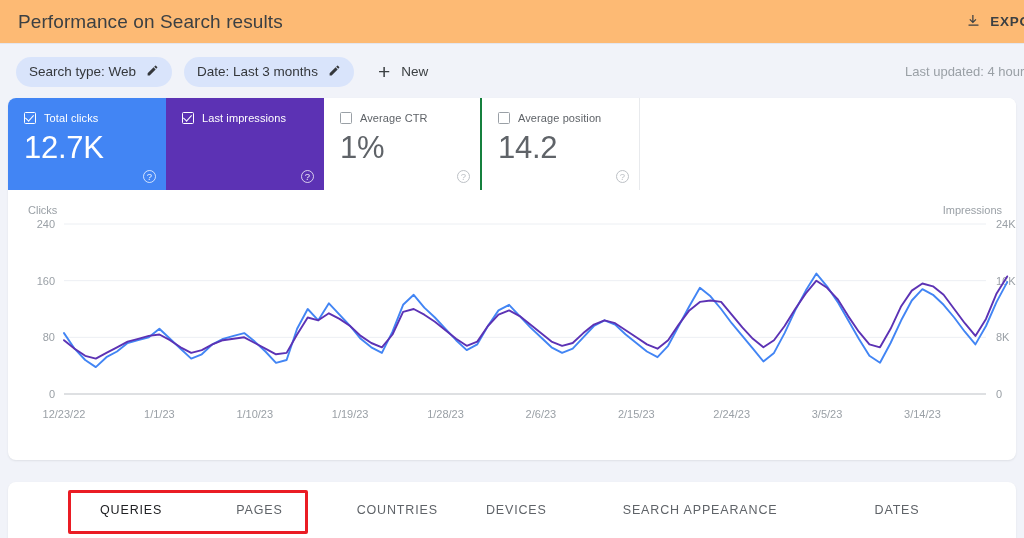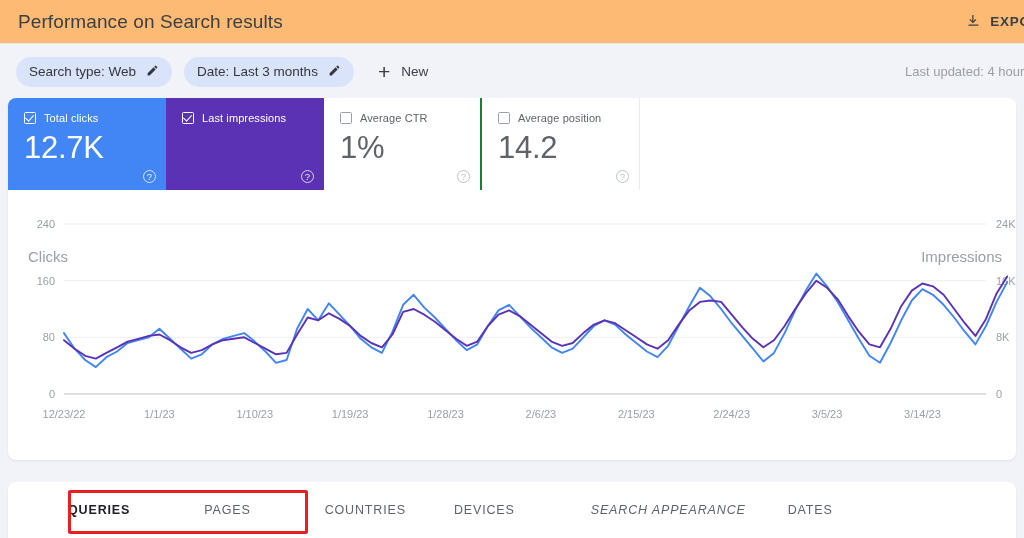--- a/index.html
+++ b/index.html
@@ -96,43 +96,43 @@
     width: 13px; height: 13px; border-radius: 50%;
     font-size: 9.5px; line-height: 12px; text-align: center;
   }
   .m-clicks .qmark, .m-impr .qmark { border: 1px solid rgba(255,255,255,.75); color: rgba(255,255,255,.9); }
   .m-ctr .qmark, .m-pos .qmark { border: 1px solid #bdc1c6; color: #bdc1c6; }
   .metric-filler { flex: 1 1 auto; background: #fff; }
 
   
   .chart-wrap { position: relative; height: 270px; }
   .axis-title {
-    position: absolute; font-size: 15px; color: #9aa0a6; white-space: nowrap; margin-top: 44px;
+    position: absolute; font-size: 11px; color: #9aa0a6; white-space: nowrap;
   }
   .axis-title.left { left: 20px; top: 14px; }
   .axis-title.right { right: 14px; top: 14px; }
   .chart-svg { position: absolute; left: 0; top: 0; }
   .tick-text { font-size: 11px; fill: #9aa0a6; font-family: "Liberation Sans", sans-serif; }
   .xtick-text { font-size: 11px; fill: #9aa0a6; font-family: "Liberation Sans", sans-serif; }
 
   
   .tabs-card {
     position: absolute; left: 8px; top: 482px; width: 1008px; height: 56px;
     background: #fff; border-radius: 8px 8px 0 0; overflow: hidden;
     box-shadow: 0 1px 2px rgba(60,64,67,.10);
   }
   .tabs { display: flex; align-items: center; height: 56px; padding-left: 60px; }
   .tab {
     font-size: 12.5px; letter-spacing: .85px; color: #5f6368;
     white-space: nowrap; margin-right: 74px;
   }
-  .tab.active { color: #202124; font-weight: 700; }
+  .tab.active { color: #202124; font-weight: 400; padding-left: 32px; }
   .tab.t-countries { margin-right: 48px; }
   .tab.t-devices { margin-right: 76px; }
-  .tab.t-appearance { margin-right: 42px; font-style: italic; }
+  .tab.t-appearance { margin-right: 97px; }
 
   
   .annot {
     position: absolute; left: 68px; top: 490px; width: 240px; height: 44px;
     border: 3px solid #ea1c24; border-radius: 2px; pointer-events: none;
   }
 </style>
 </head>
 <body>
 

